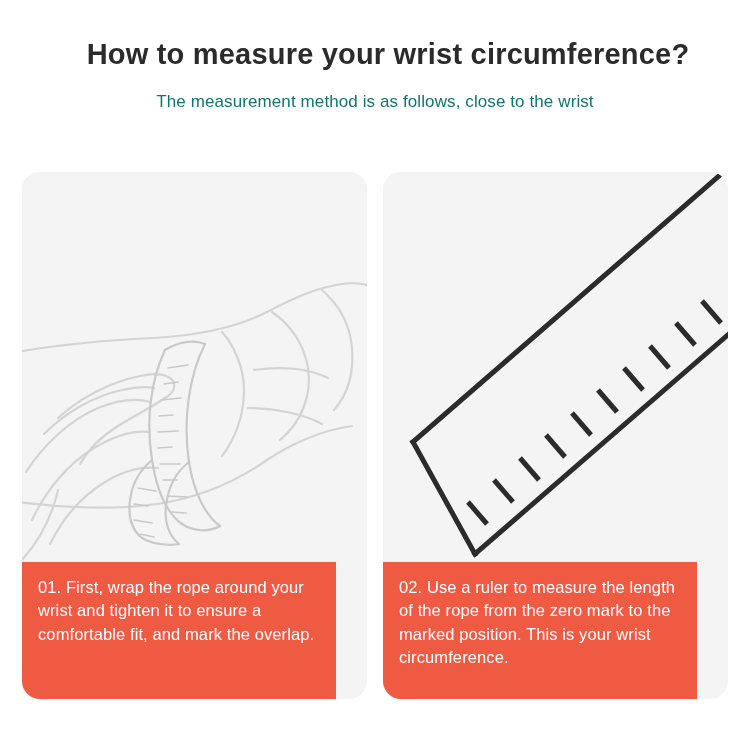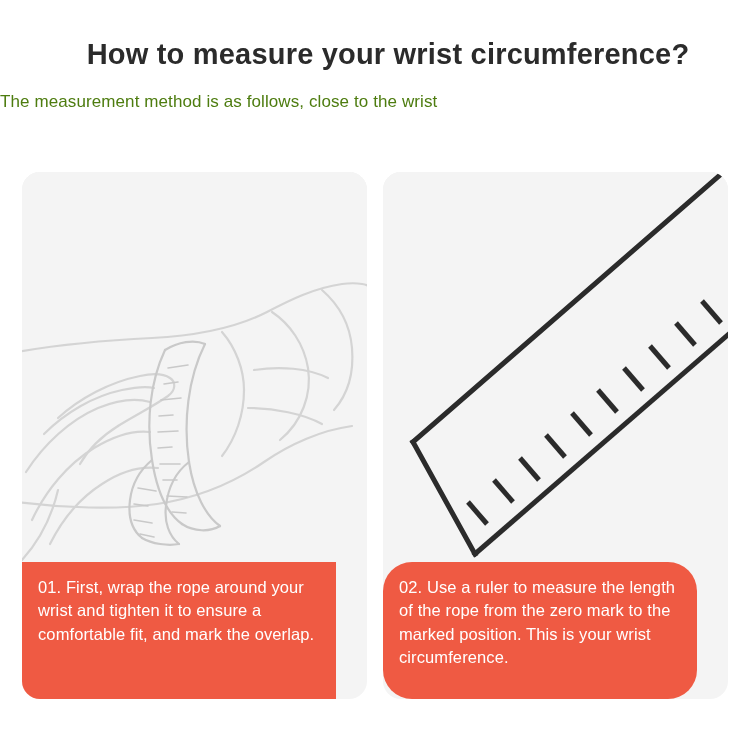--- a/index.html
+++ b/index.html
@@ -30,22 +30,23 @@
     font-weight: bold;
     color: #2b2b2b;
     letter-spacing: 0.2px;
     padding-left: 8px;
   }
   .subtitle {
     position: absolute;
     top: 92px;
     left: 0;
     width: 750px;
+    text-align: center;
     font-size: 17px;
-    color: #4d7c0f;
+    color: #0f766e;
     letter-spacing: 0.1px;
   }
   .cards {
     position: absolute;
     top: 172px;
     left: 22px;
     width: 706px;
     display: flex;
     justify-content: space-between;
   }
@@ -78,21 +79,20 @@
     background: #ef5a43;
     color: #ffffff;
     box-sizing: border-box;
     padding: 14px 16px 12px 16px;
     font-size: 16.5px;
     line-height: 1.42;
     letter-spacing: 0.1px;
   }
   .caption-2 {
     min-height: 137px;
-    border-radius: 29px;
   }
 </style>
 </head>
 <body>
 
 <div class="page">
 
   <div class="title">How to measure your wrist circumference?</div>
   <div class="subtitle">The measurement method is as follows, close to the wrist</div>
 

